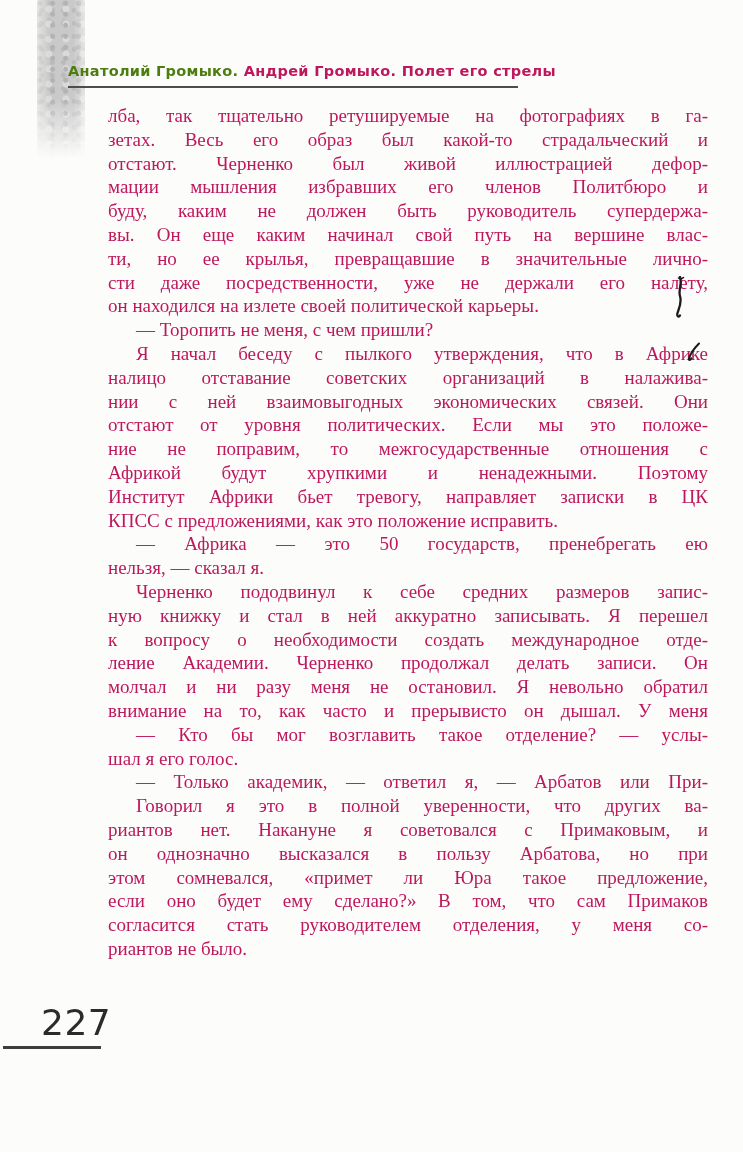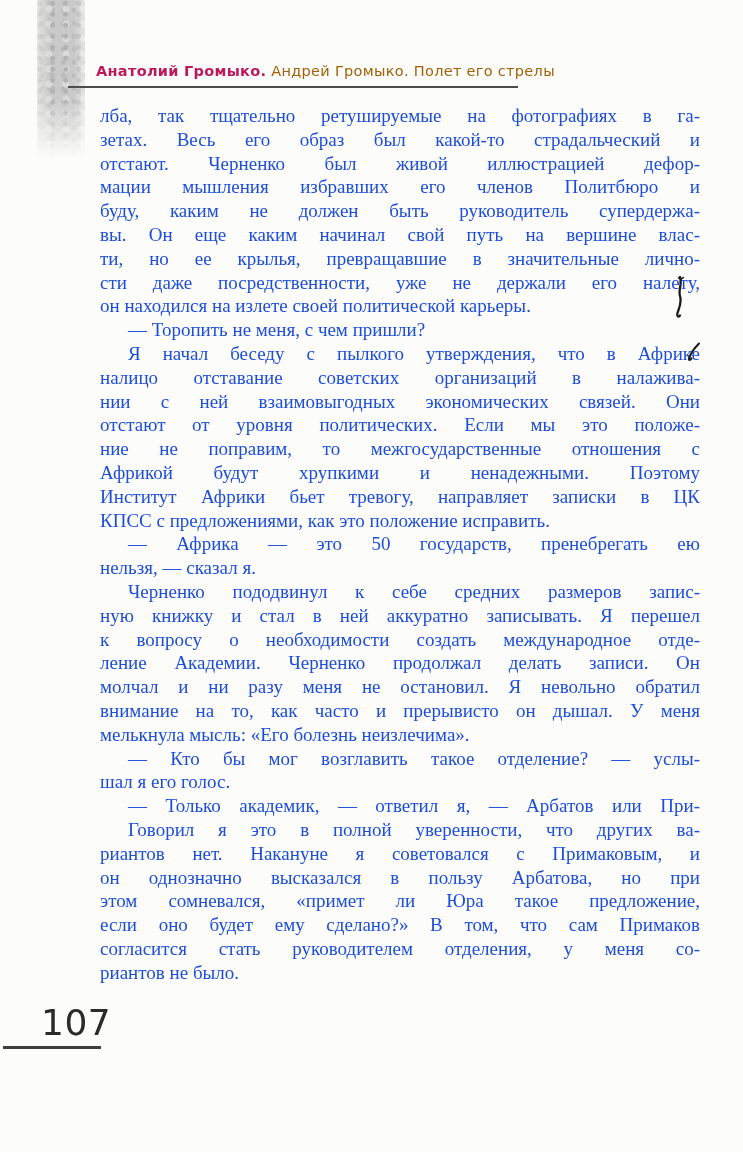--- a/index.html
+++ b/index.html
@@ -34,31 +34,31 @@
                linear-gradient(to right, rgba(252,252,251,.55), rgba(252,252,251,0) 25%, rgba(252,252,251,0) 75%, rgba(252,252,251,.55));
   }
 
   
   .running-head{
     position:absolute;left:68px;top:62px;width:460px;
     font-family:"DejaVu Sans", sans-serif;
     font-size:14.5px;line-height:18px;letter-spacing:.3px;
     white-space:nowrap;
   }
-  .running-head .author{font-weight:bold;color:#be185d;margin-left:28px;}
-  .running-head .title{font-weight:normal;color:#a16207;}
+  .running-head .author{font-weight:bold;color:#4d7c0f;}
+  .running-head .title{font-weight:bold;color:#be185d;}
   .head-rule{
     position:absolute;left:68px;top:86px;width:450px;height:1.5px;
     background:#4d4d4d;
   }
 
   
   .body-text{
-    position:absolute;left:100px;top:104px;width:600px;
-    font-size:19px;line-height:23.8px;color:#1d4ed8;
+    position:absolute;left:108px;top:104px;width:600px;
+    font-size:19px;line-height:23.8px;color:#be185d;
   }
   .line{
     text-align:justify;
     text-align-last:justify;
     height:23.8px;overflow:visible;white-space:normal;
   }
   .line.para-end{text-align-last:left;}
   .line.indent{text-indent:28px;}
 
   
@@ -109,21 +109,20 @@
       <div class="line">Институт Африки бьет тревогу, направляет записки в ЦК</div>
       <div class="line para-end">КПСС с предложениями, как это положение исправить.</div>
       <div class="line indent">— Африка — это 50 государств, пренебрегать ею</div>
       <div class="line para-end">нельзя, — сказал я.</div>
       <div class="line indent">Черненко пододвинул к себе средних размеров запис-</div>
       <div class="line">ную книжку и стал в ней аккуратно записывать. Я перешел</div>
       <div class="line">к вопросу о необходимости создать международное отде-</div>
       <div class="line">ление Академии. Черненко продолжал делать записи. Он</div>
       <div class="line">молчал и ни разу меня не остановил. Я невольно обратил</div>
       <div class="line">внимание на то, как часто и прерывисто он дышал. У меня</div>
-      <div class="line para-end">мелькнула мысль: «Его болезнь неизлечима».</div>
       <div class="line indent">— Кто бы мог возглавить такое отделение? — услы-</div>
       <div class="line para-end">шал я его голос.</div>
       <div class="line indent">— Только академик, — ответил я, — Арбатов или При-</div>
       <div class="line indent">Говорил я это в полной уверенности, что других ва-</div>
       <div class="line">риантов нет. Накануне я советовался с Примаковым, и</div>
       <div class="line">он однозначно высказался в пользу Арбатова, но при</div>
       <div class="line">этом сомневался, «примет ли Юра такое предложение,</div>
       <div class="line">если оно будет ему сделано?» В том, что сам Примаков</div>
       <div class="line">согласится стать руководителем отделения, у меня со-</div>
       <div class="line para-end">риантов не было.</div>
@@ -134,16 +133,16 @@
       <path d="M8,1 C10.5,8 6,14 8,20 C10,26 7.5,31 5.5,37 C4.6,40 6.5,42 8,39.5" fill="none" stroke="#1b1b1b" stroke-width="2.3" stroke-linecap="round"></path>
       <path d="M6.5,2 C8,3.5 10,3 11.5,1.5" fill="none" stroke="#1b1b1b" stroke-width="1.6" stroke-linecap="round"></path>
     </svg>
   </div>
   <div class="pen-mark" style="left:686px;top:342px;">
     <svg width="15" height="21" viewBox="0 0 15 21">
       <path d="M13,1.5 C9,5.5 5,9.5 3,16.5 C2.4,18.6 4.2,18.4 5.4,16.4" fill="none" stroke="#1b1b1b" stroke-width="2" stroke-linecap="round"></path>
     </svg>
   </div>
 
-  <div class="page-number">107</div>
+  <div class="page-number">227</div>
   <div class="page-number-rule"></div>
 
 </div>
 
 </body></html>

